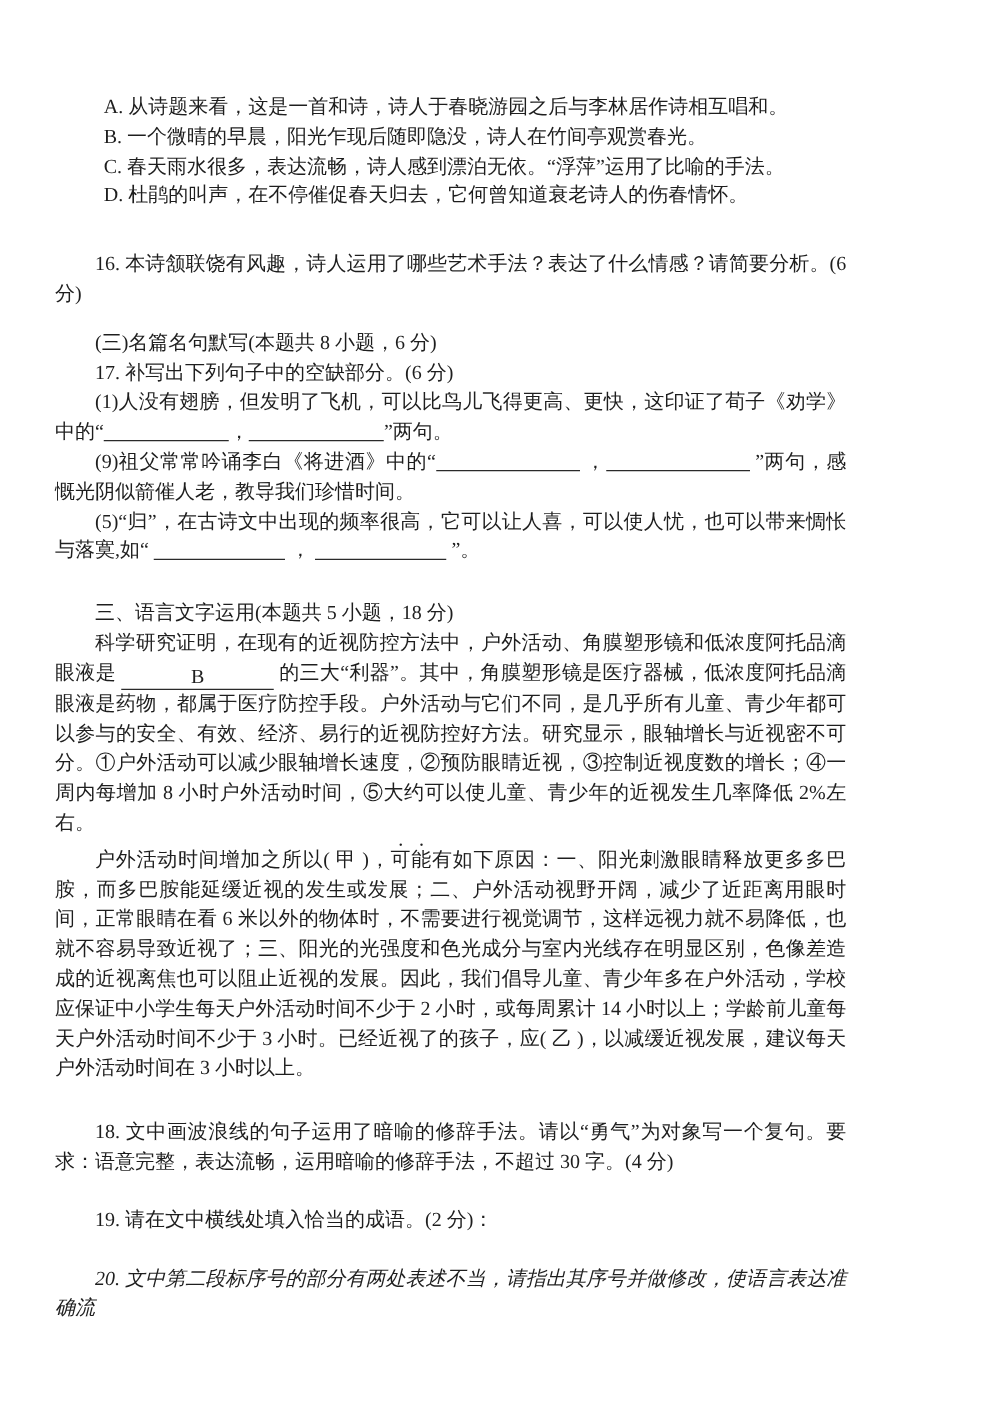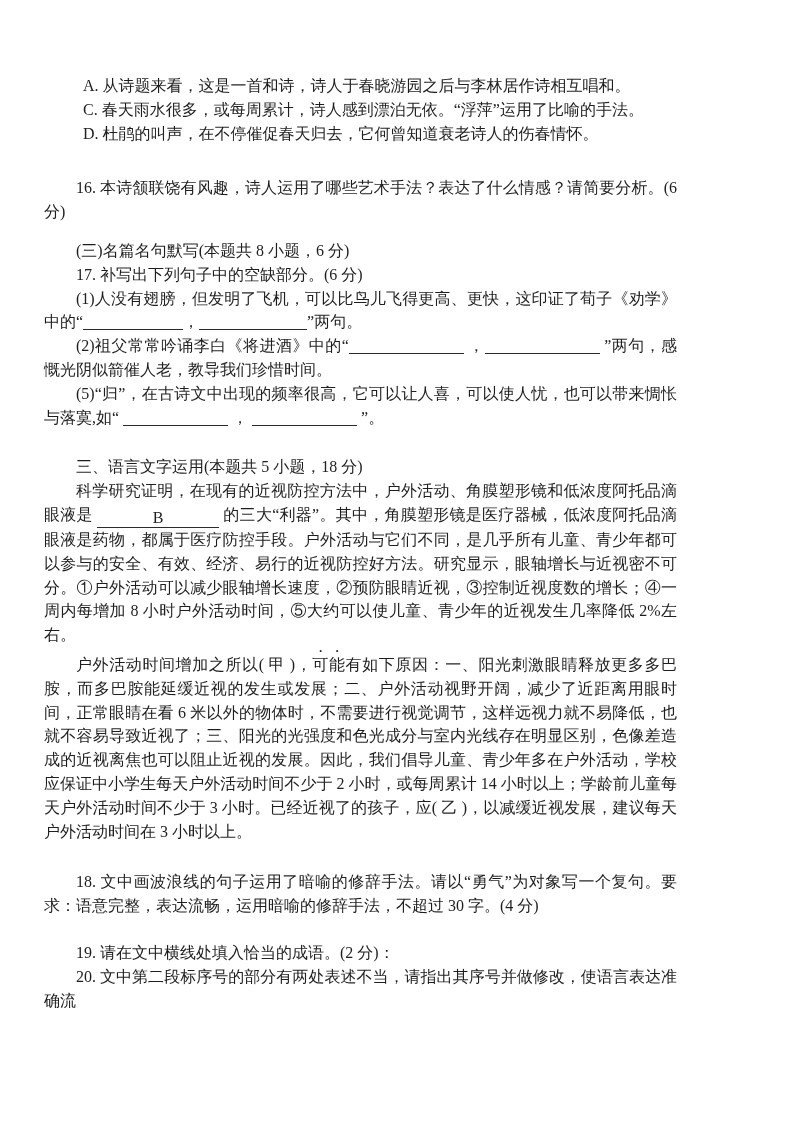--- a/index.html
+++ b/index.html
@@ -54,28 +54,29 @@
     text-emphasis: filled dot #1e1e1e;
     text-emphasis-position: over right;
   }
 </style>
 </head>
 <body>
 
 <div class="page">
   <div>
       <div class="para option"><span class="seg">A. 从诗题来看，这是一首和诗，诗人于春晓游园之后与李林居作诗相互唱和。</span></div>
-      <div class="para option"><span class="seg">C. 春天雨水很多，或每周累计，诗人感到漂泊无依。“浮萍”运用了比喻的手法。</span></div>
+      <div class="para option"><span class="seg">B. 一个微晴的早晨，阳光乍现后随即隐没，诗人在竹间亭观赏春光。</span></div>
+      <div class="para option"><span class="seg">C. 春天雨水很多，表达流畅，诗人感到漂泊无依。“浮萍”运用了比喻的手法。</span></div>
       <div class="para option"><span class="seg">D. 杜鹃的叫声，在不停催促春天归去，它何曾知道衰老诗人的伤春情怀。</span></div>
       <div class="para" style="margin-top: 31px;"><span class="seg">16. 本诗颔联饶有风趣，诗人运用了哪些艺术手法？表达了什么情感？请简要分析。(6 分)</span></div>
       <div class="para" style="margin-top: 15px;"><span class="seg">(三)名篇名句默写(本题共 8 小题，6 分)</span></div>
       <div class="para"><span class="seg">17. 补写出下列句子中的空缺部分。(6 分)</span></div>
       <div class="para"><span class="seg">(1)人没有翅膀，但发明了飞机，可以比鸟儿飞得更高、更快，这印证了荀子《劝学》中的“</span><span class="seg seg-blank" style="min-width: 100px;"></span><span class="seg">，</span><span class="seg seg-blank" style="min-width: 108px;"></span><span class="seg">”两句。</span></div>
-      <div class="para"><span class="seg">(2)祖父常常吟诵李白《将进酒》中的“</span><span class="seg seg-blank" style="min-width: 115px;"></span><span class="seg"> ，</span><span class="seg seg-blank" style="min-width: 115px;"></span><span class="seg"> ”两句，感慨光阴似箭催人老，教导我们珍惜时间。</span></div>
+      <div class="para"><span class="seg">(9)祖父常常吟诵李白《将进酒》中的“</span><span class="seg seg-blank" style="min-width: 115px;"></span><span class="seg"> ，</span><span class="seg seg-blank" style="min-width: 115px;"></span><span class="seg"> ”两句，感慨光阴似箭催人老，教导我们珍惜时间。</span></div>
       <div class="para"><span class="seg">(5)“归”，在古诗文中出现的频率很高，它可以让人喜，可以使人忧，也可以带来惆怅与落寞,如“ </span><span class="seg seg-blank" style="min-width: 105px;"></span><span class="seg"> ， </span><span class="seg seg-blank" style="min-width: 105px;"></span><span class="seg"> ”。</span></div>
       <div class="para" style="margin-top: 26px;"><span class="seg">三、语言文字运用(本题共 5 小题，18 分)</span></div>
       <div class="para"><span class="seg">科学研究证明，在现有的近视防控方法中，户外活动、角膜塑形镜和低浓度阿托品滴眼液是 </span><span class="seg seg-blank" style="min-width: 122px;">B</span><span class="seg"> 的三大“利器”。其中，角膜塑形镜是医疗器械，低浓度阿托品滴眼液是药物，都属于医疗防控手段。户外活动与它们不同，是几乎所有儿童、青少年都可以参与的安全、有效、经济、易行的近视防控好方法。研究显示，眼轴增长与近视密不可分。①户外活动可以减少眼轴增长速度，②预防眼睛近视，③控制近视度数的增长；④一周内每增加 8 小时户外活动时间，⑤大约可以使儿童、青少年的近视发生几率降低 2%左右。</span></div>
       <div class="para"><span class="seg">户外活动时间增加之所以( 甲 )，</span><span class="seg seg-dots">可能</span><span class="seg">有如下原因：一、阳光刺激眼睛释放更多多巴胺，而多巴胺能延缓近视的发生或发展；二、户外活动视野开阔，减少了近距离用眼时间，正常眼睛在看 6 米以外的物体时，不需要进行视觉调节，这样远视力就不易降低，也就不容易导致近视了；三、阳光的光强度和色光成分与室内光线存在明显区别，色像差造成的近视离焦也可以阻止近视的发展。因此，我们倡导儿童、青少年多在户外活动，学校应保证中小学生每天户外活动时间不少于 2 小时，或每周累计 14 小时以上；学龄前儿童每天户外活动时间不少于 3 小时。已经近视了的孩子，应( 乙 )，以减缓近视发展，建议每天户外活动时间在 3 小时以上。</span></div>
       <div class="para" style="margin-top: 27px;"><span class="seg">18. 文中画波浪线的句子运用了暗喻的修辞手法。请以“勇气”为对象写一个复句。要求：语意完整，表达流畅，运用暗喻的修辞手法，不超过 30 字。(4 分)</span></div>
       <div class="para" style="margin-top: 23px;"><span class="seg">19. 请在文中横线处填入恰当的成语。(2 分)：</span></div>
-      <div class="para" style=""><span class="seg">20. 文中第二段标序号的部分有两处表述不当，请指出其序号并做修改，使语言表达准确流</span></div>
+      <div class="para" style="margin-top: 23px; font-style: italic;"><span class="seg">20. 文中第二段标序号的部分有两处表述不当，请指出其序号并做修改，使语言表达准确流</span></div>
     </div>
 </div>
 
 </body></html>

